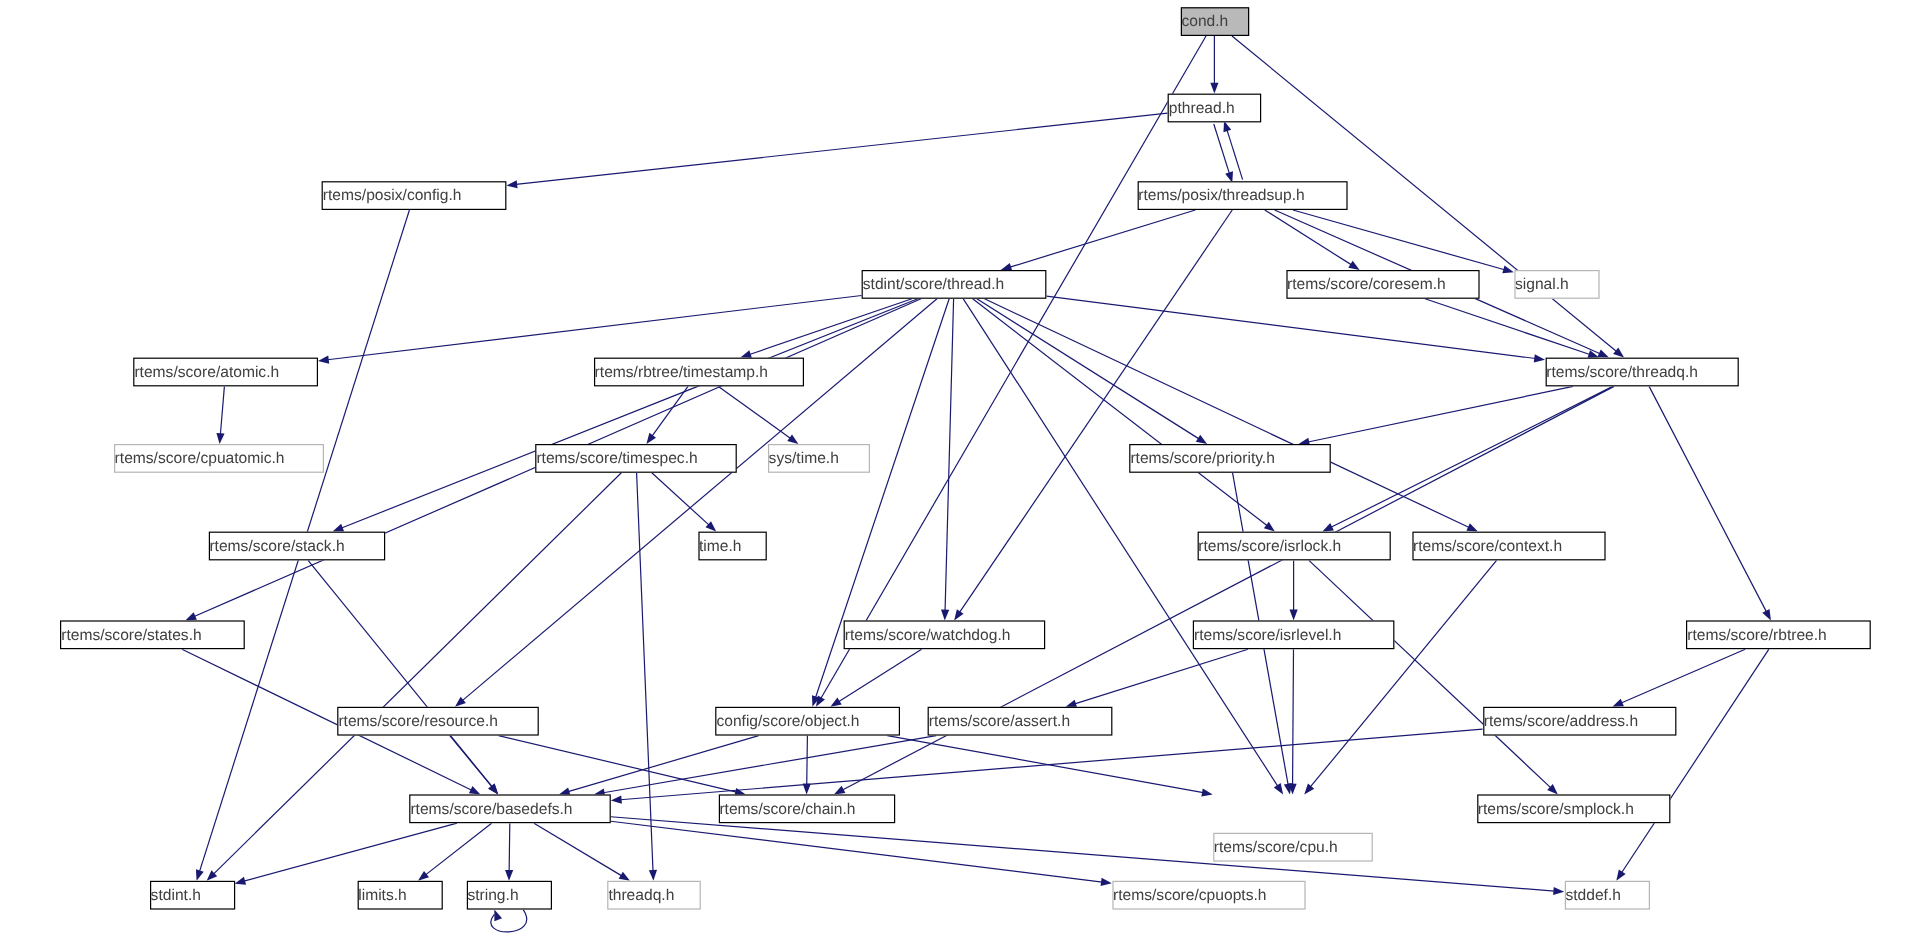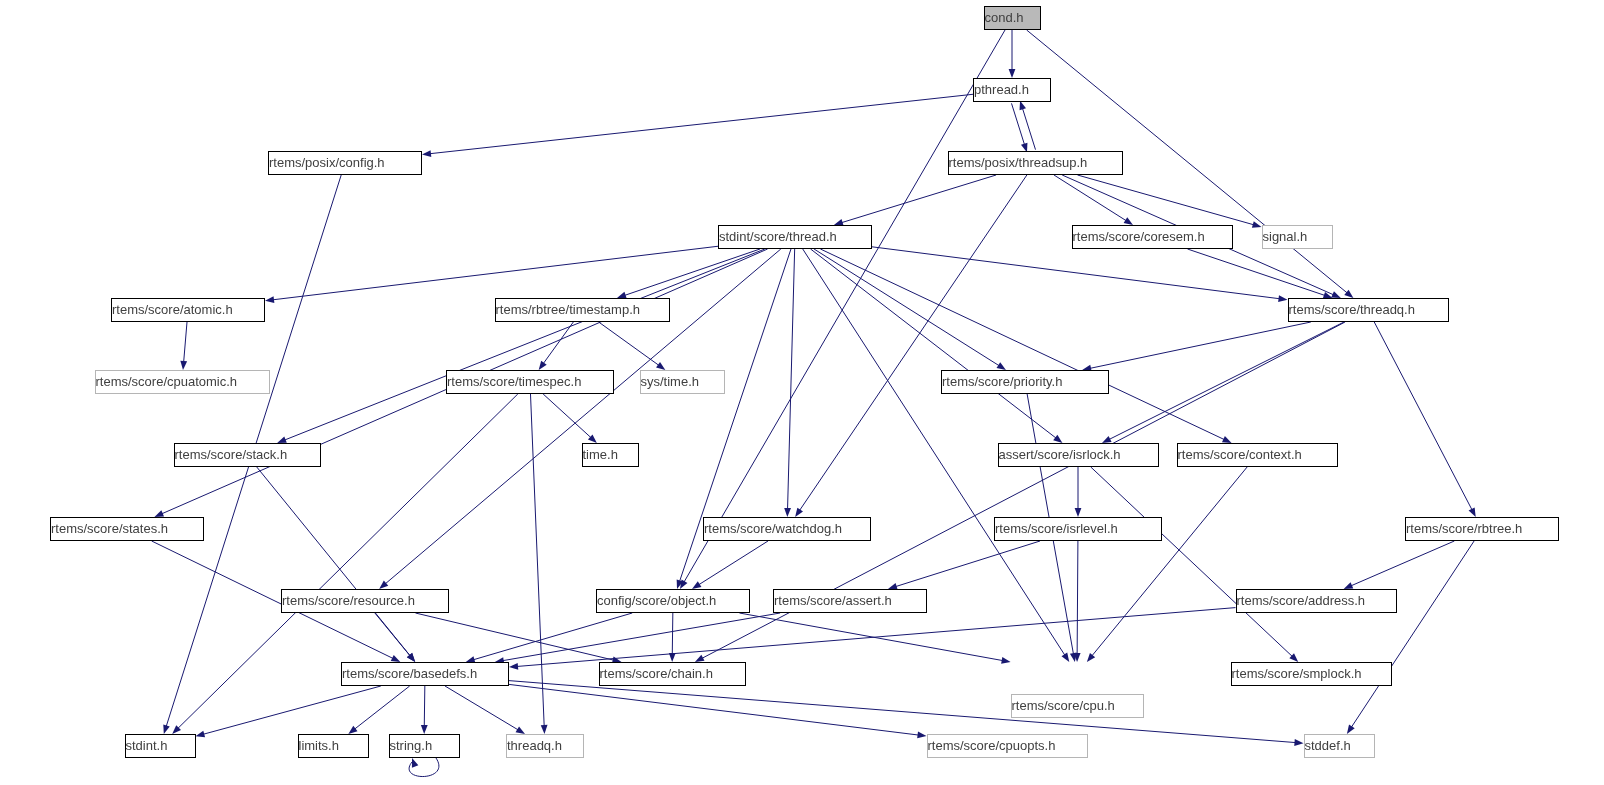--- a/index.html
+++ b/index.html
@@ -297,21 +297,21 @@
     <div class="node external" style="left: 1261.5px; top: 225px; width: 71px;">signal.h</div>
     <div class="node" style="left: 111px; top: 298px; width: 154px;">rtems/score/atomic.h</div>
     <div class="node" style="left: 494.5px; top: 298px; width: 175px;">rtems/rbtree/timestamp.h</div>
     <div class="node" style="left: 1287.5px; top: 298px; width: 161px;">rtems/score/threadq.h</div>
     <div class="node external" style="left: 94.5px; top: 370px; width: 175px;">rtems/score/cpuatomic.h</div>
     <div class="node" style="left: 446px; top: 370px; width: 168px;">rtems/score/timespec.h</div>
     <div class="node external" style="left: 639.5px; top: 370px; width: 85px;">sys/time.h</div>
     <div class="node" style="left: 941px; top: 370px; width: 168px;">rtems/score/priority.h</div>
     <div class="node" style="left: 173.5px; top: 443px; width: 147px;">rtems/score/stack.h</div>
     <div class="node" style="left: 581.5px; top: 443px; width: 57px;">time.h</div>
-    <div class="node" style="left: 997.5px; top: 443px; width: 161px;">assert/score/isrlock.h</div>
+    <div class="node" style="left: 997.5px; top: 443px; width: 161px;">rtems/score/isrlock.h</div>
     <div class="node" style="left: 1176.5px; top: 443px; width: 161px;">rtems/score/context.h</div>
     <div class="node" style="left: 50px; top: 517px; width: 154px;">rtems/score/states.h</div>
     <div class="node" style="left: 703px; top: 517px; width: 168px;">rtems/score/watchdog.h</div>
     <div class="node" style="left: 994px; top: 517px; width: 168px;">rtems/score/isrlevel.h</div>
     <div class="node" style="left: 1405px; top: 517px; width: 154px;">rtems/score/rbtree.h</div>
     <div class="node" style="left: 281px; top: 589px; width: 168px;">rtems/score/resource.h</div>
     <div class="node" style="left: 596px; top: 589px; width: 154px;">config/score/object.h</div>
     <div class="node" style="left: 773px; top: 589px; width: 154px;">rtems/score/assert.h</div>
     <div class="node" style="left: 1235.5px; top: 589px; width: 161px;">rtems/score/address.h</div>
     <div class="node" style="left: 341px; top: 662px; width: 168px;">rtems/score/basedefs.h</div>

